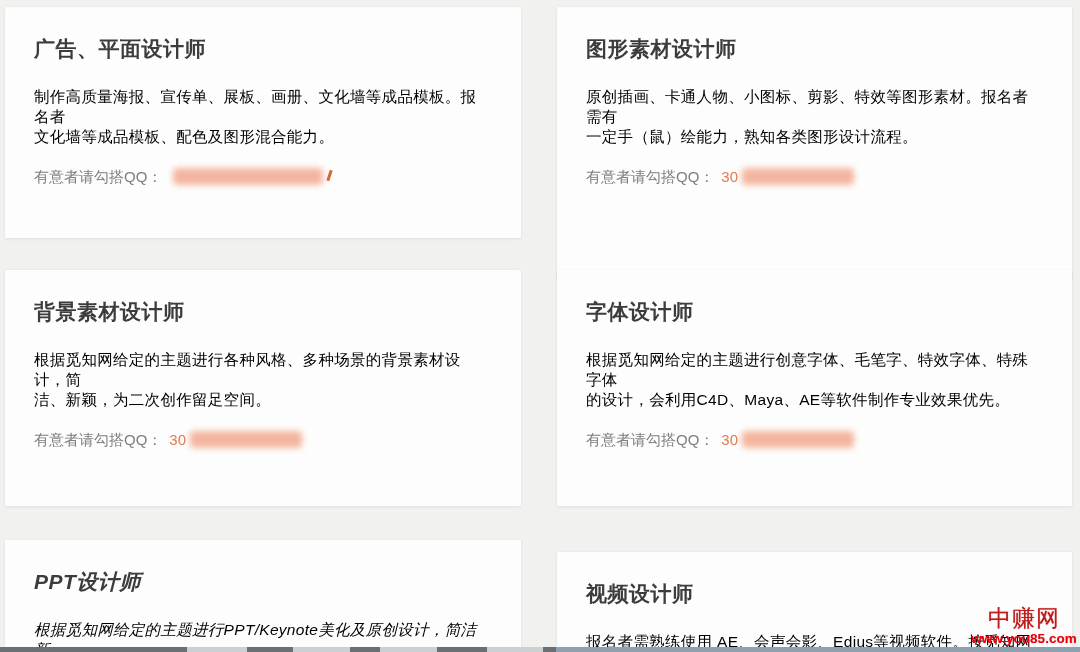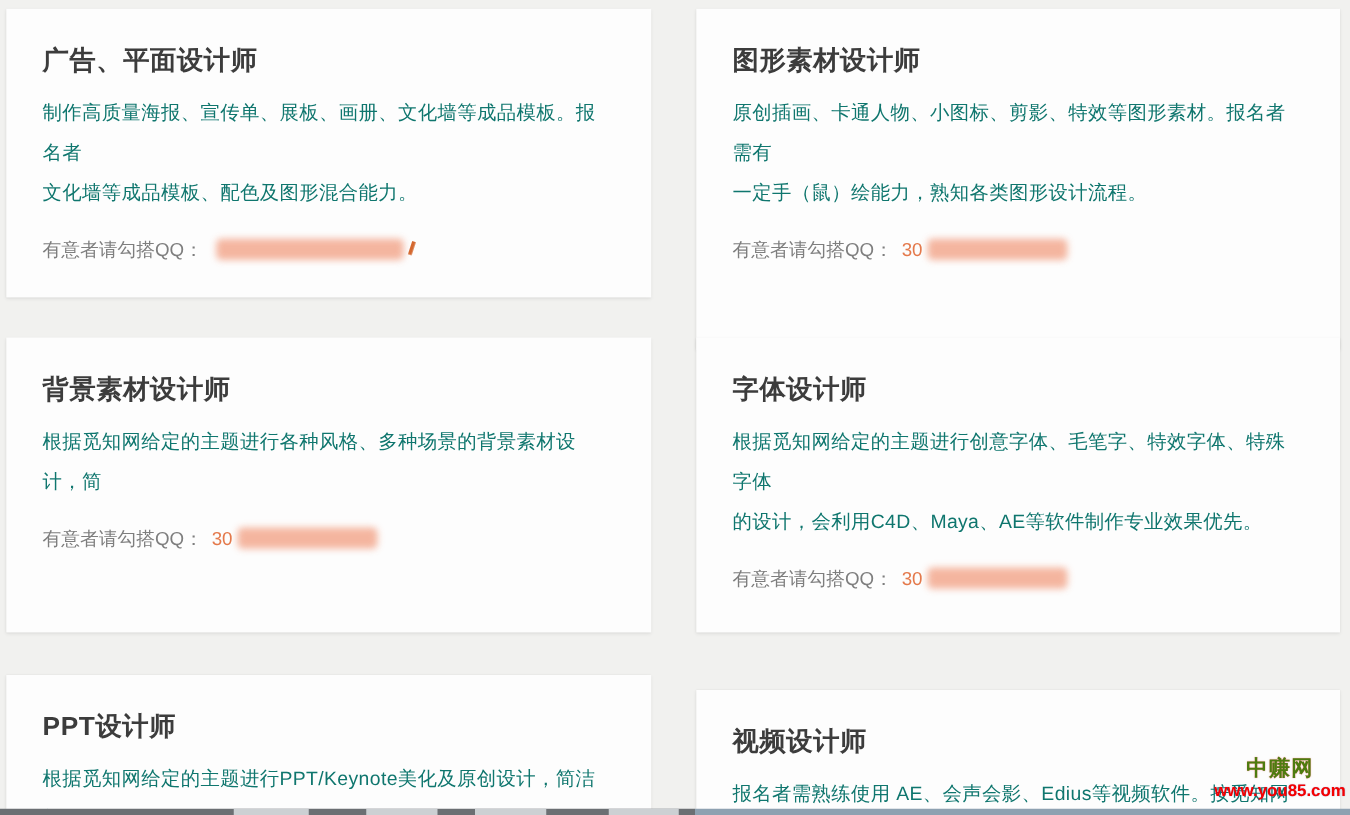--- a/index.html
+++ b/index.html
@@ -13,29 +13,29 @@
     position: absolute;
     background: #fdfdfd;
     box-shadow: 0 1px 3px rgba(0,0,0,0.07), 0 0 1px rgba(0,0,0,0.06);
     padding: 28px 30px 0 29px;
     box-sizing: border-box;
   }
   .card-1 { left: 5px;   top: 7px;   width: 516px; height: 231px; }
   .card-2 { left: 557px; top: 7px;   width: 515px; height: 273px; }
   .card-3 { left: 5px;   top: 270px; width: 516px; height: 236px; }
   .card-4 { left: 557px; top: 270px; width: 515px; height: 236px; }
-  .card-5 { left: 5px;   top: 540px; width: 516px; height: 112px; }
+  .card-5 { left: 5px;   top: 540px; width: 516px; height: 112px; font-style: italic; }
   .card-6 { left: 557px; top: 552px; width: 515px; height: 112px; }
   .card-title {
     font-size: 21px; font-weight: bold; color: #3c3c3c;
     letter-spacing: 0.5px; line-height: 28px;
   }
   .card-desc {
-    margin-top: 12px; font-size: 15.5px; color: #0f766e;
-    line-height: 32px; letter-spacing: 0.3px;
+    margin-top: 24px; font-size: 15.5px; color: #000000;
+    line-height: 20px; letter-spacing: 0.3px;
   }
   .qq-line {
     margin-top: 19px; font-size: 15px; color: #7e7e7e;
     line-height: 22px; white-space: nowrap;
   }
   .qq-digits { color: #e4794b; margin-left: 7px; }
   .qq-blur {
     display: inline-block; height: 17px; vertical-align: -3px;
     background: linear-gradient(90deg, #f2a68c 0%, #f6b69f 40%, #f1a astonishing88 70%, #f5b29b 100%);
     background: #f3a98f;
@@ -47,21 +47,21 @@
   .qq-tick {
     display: inline-block; width: 3px; height: 11px;
     background: #d4682f; transform: rotate(18deg);
     filter: blur(0.5px); vertical-align: 1px; margin-left: 5px;
   }
   .watermark {
     position: absolute; top: 606px; right: 0; width: 112px;
     text-align: center; line-height: 1.1; z-index: 5;
   }
   .watermark .wm-name {
-    font-size: 17px; font-weight: bold; color: #4d7c0f; letter-spacing: 1px;
+    font-size: 23px; font-weight: normal; color: #b91c1c; letter-spacing: 1px;
     text-shadow: 0 0 1px rgba(245,0,0,0.5);
   }
   .watermark .wm-url {
     font-size: 13.5px; font-weight: bold; color: #f50000; margin-top: 1px;
     text-shadow: 0 0 1px rgba(60,40,160,0.4);
   }
   .bottom-bar {
     position: absolute; left: 0; bottom: 0; width: 1080px; height: 5px; z-index: 4;
   }
   .bottom-bar .bar-left {
@@ -98,20 +98,21 @@
   </div>
   <div class="qq-line">
     <span>有意者请勾搭QQ：</span><span class="qq-digits">30</span><span class="qq-blur short"></span>
   </div>
 </div>
 
 <div class="card card-3">
   <div class="card-title">背景素材设计师</div>
   <div class="card-desc">
     <div>根据觅知网给定的主题进行各种风格、多种场景的背景素材设计，简</div>
+    <div>洁、新颖，为二次创作留足空间。</div>
   </div>
   <div class="qq-line">
     <span>有意者请勾搭QQ：</span><span class="qq-digits">30</span><span class="qq-blur short"></span>
   </div>
 </div>
 
 <div class="card card-4">
   <div class="card-title">字体设计师</div>
   <div class="card-desc">
     <div>根据觅知网给定的主题进行创意字体、毛笔字、特效字体、特殊字体</div>

